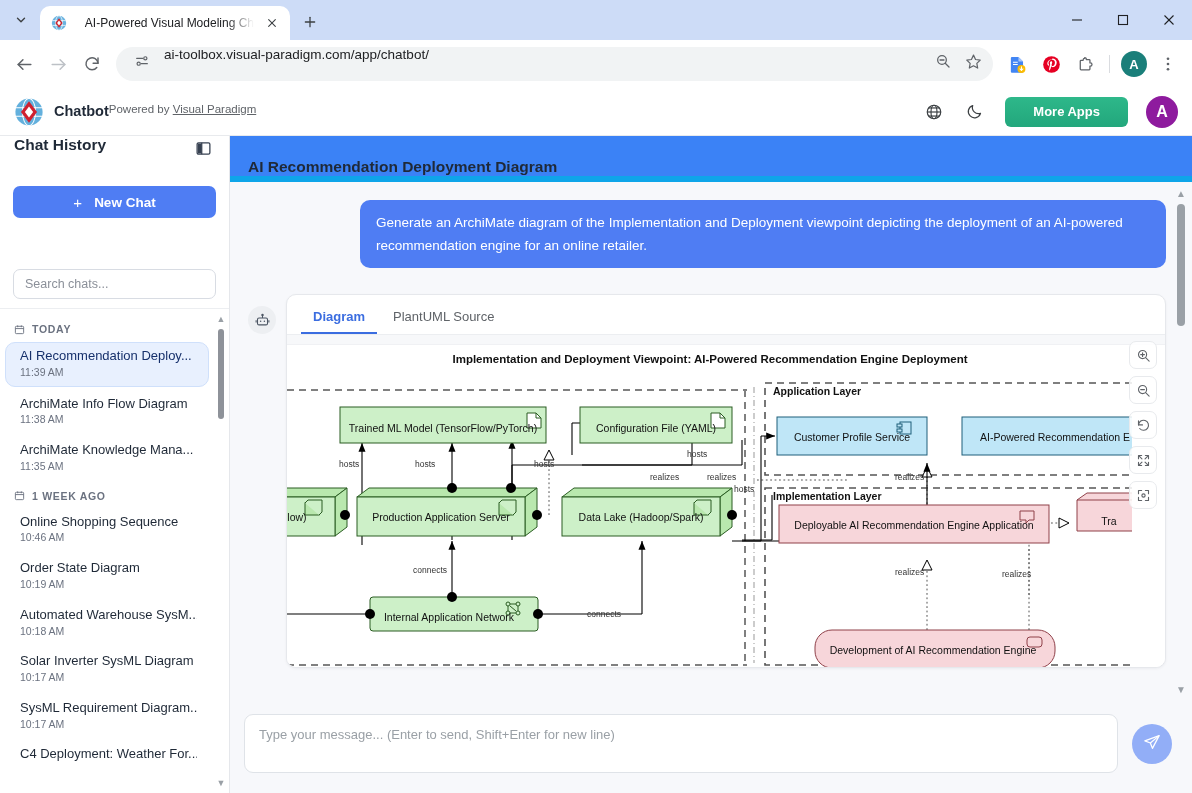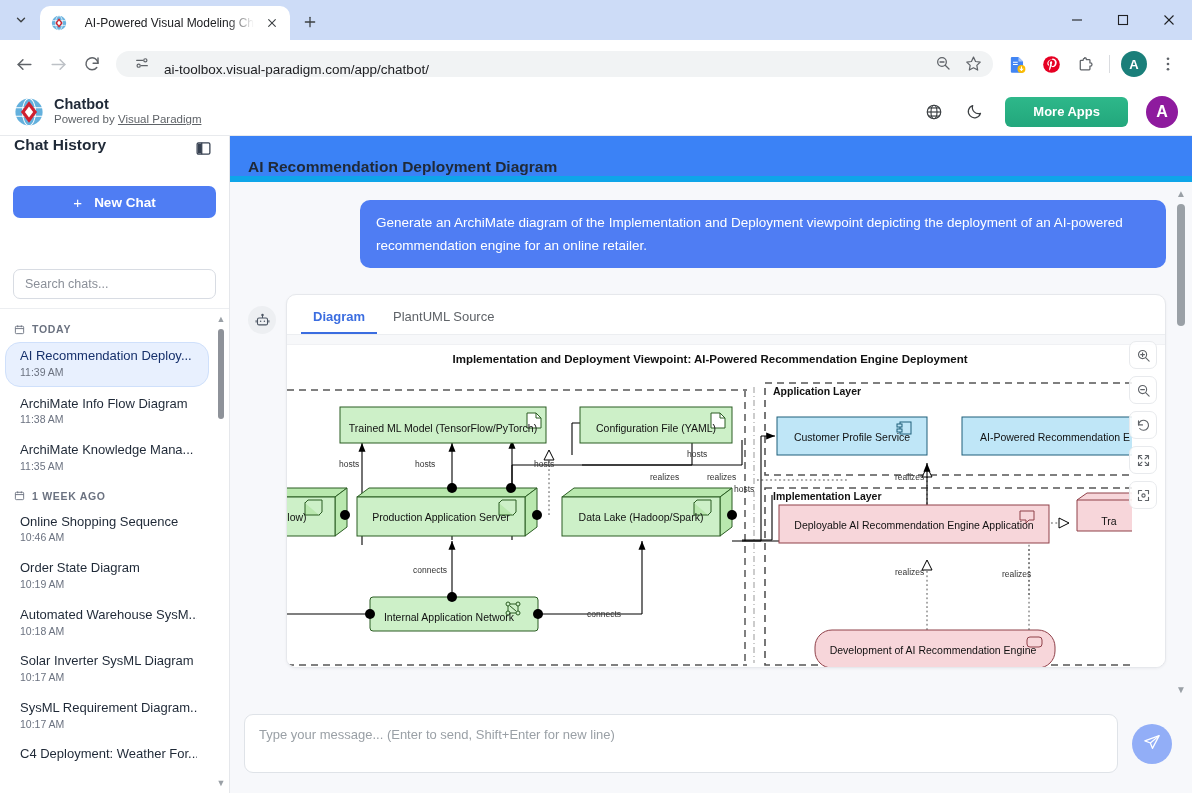--- a/index.html
+++ b/index.html
@@ -46,40 +46,40 @@
   .toolbar {
     height:48px; background:#fff; display:flex; align-items:center;
     padding:0 8px; gap:2px; flex:0 0 48px;
   }
   .tb-icon {
     width:32px; height:32px; border-radius:50%; display:flex;
     align-items:center; justify-content:center; color:#5f6368; flex:0 0 32px;
   }
   .tb-icon.disabled { color:#bdc1c6; }
   .omnibox {
-    flex:1; height:26px; background:#f1f3f4; border-radius:17px;
-    display:flex; align-items:flex-end; padding:0 6px 0 12px; margin:0 6px;
+    flex:1; height:34px; background:#f1f3f4; border-radius:17px;
+    display:flex; align-items:flex-start; padding:0 6px 0 12px; margin:0 6px;
     gap:8px;
   }
   .omnibox .url { font-size:13.5px; color:#202124; flex:1; white-space:nowrap; overflow:hidden; }
   .omni-right { display:flex; align-items:center; gap:2px; }
   .ob-icon { width:28px; height:28px; border-radius:50%; display:flex; align-items:center; justify-content:center; color:#5f6368; }
   .ext-sep { width:1px; height:18px; background:#dadce0; margin:0 6px; }
   .profile-av {
     width:26px; height:26px; border-radius:50%; background:#1a7f7a; color:#fff;
     font-size:13px; font-weight:600; display:flex; align-items:center; justify-content:center;
   }
 
   
   .app-header {
     height:48px; background:#fff; border-bottom:1px solid #e8eaed;
     display:flex; align-items:center; padding:0 14px; gap:10px; flex:0 0 48px;
   }
   .vp-logo { width:30px; height:30px; flex:0 0 30px; }
-  .app-titles { display:flex; flex-direction:column; line-height:1.18; }
+  .app-titles { display:flex; flex-direction:row; line-height:1.18; }
   .app-name { font-size:14.5px; font-weight:700; color:#1f2937; }
   .app-sub { font-size:11.5px; color:#5f6368; }
   .app-sub u { text-decoration:underline; color:#5f6368; }
   .ah-spacer { flex:1; }
   .ah-icon { width:30px; height:30px; border-radius:50%; display:flex;
     align-items:center; justify-content:center; color:#3c4043; }
   .more-apps {
     background:linear-gradient(to bottom,#2eb88a,#22a77c);
     color:#fff; font-size:13px; font-weight:600; height:30px; border:none;
     border-radius:6px; padding:0 28px; margin:0 8px 0 6px;
@@ -109,21 +109,21 @@
   .search-input {
     width:100%; height:30px; border:1px solid #d8dce3; border-radius:7px;
     padding:0 11px; font-size:12.5px; color:#3c4043; outline:none;
     font-family:"Liberation Sans",sans-serif; background:#fff;
   }
   .search-input::placeholder { color:#8b9099; }
   .sb-list-wrap { flex:1; border-top:1px solid #eceef1; position:relative; min-height:0; overflow:hidden; }
   .sb-list { position:absolute; inset:0 12px 0 0; padding:8px 0 0 0; overflow:hidden; }
   .sb-group { font-size:10.5px; letter-spacing:.7px; color:#6b7280; font-weight:600;
     display:flex; align-items:center; gap:7px; padding:6px 14px 7px; }
-  .chat-item { padding:5px 12px 6px 14px; margin:0 8px 4px 6px; border-radius:15px; line-height:1.3; }
+  .chat-item { padding:5px 12px 6px 14px; margin:0 8px 4px 6px; border-radius:10px; line-height:1.3; }
   .chat-item.active { background:#e8f0fe; border:1px solid #cfe0fb; margin-left:5px; }
   .chat-title { font-size:13px; color:#1f2937; white-space:nowrap; overflow:hidden; }
   .chat-item.active .chat-title { color:#16306b; }
   .chat-time { font-size:10.5px; color:#6b7280; margin-top:1px; }
   .sb-scroll { position:absolute; right:2px; top:4px; bottom:4px; width:12px; }
   .sb-scroll .arrow { width:12px; height:12px; display:flex; align-items:center; justify-content:center; color:#9aa0a6; font-size:9px; }
   .sb-scroll .arrow.down { position:absolute; bottom:0; }
   .sb-thumb { position:absolute; top:16px; width:6px; left:3px; height:90px; background:#8e9299; border-radius:3px; }
 
   

